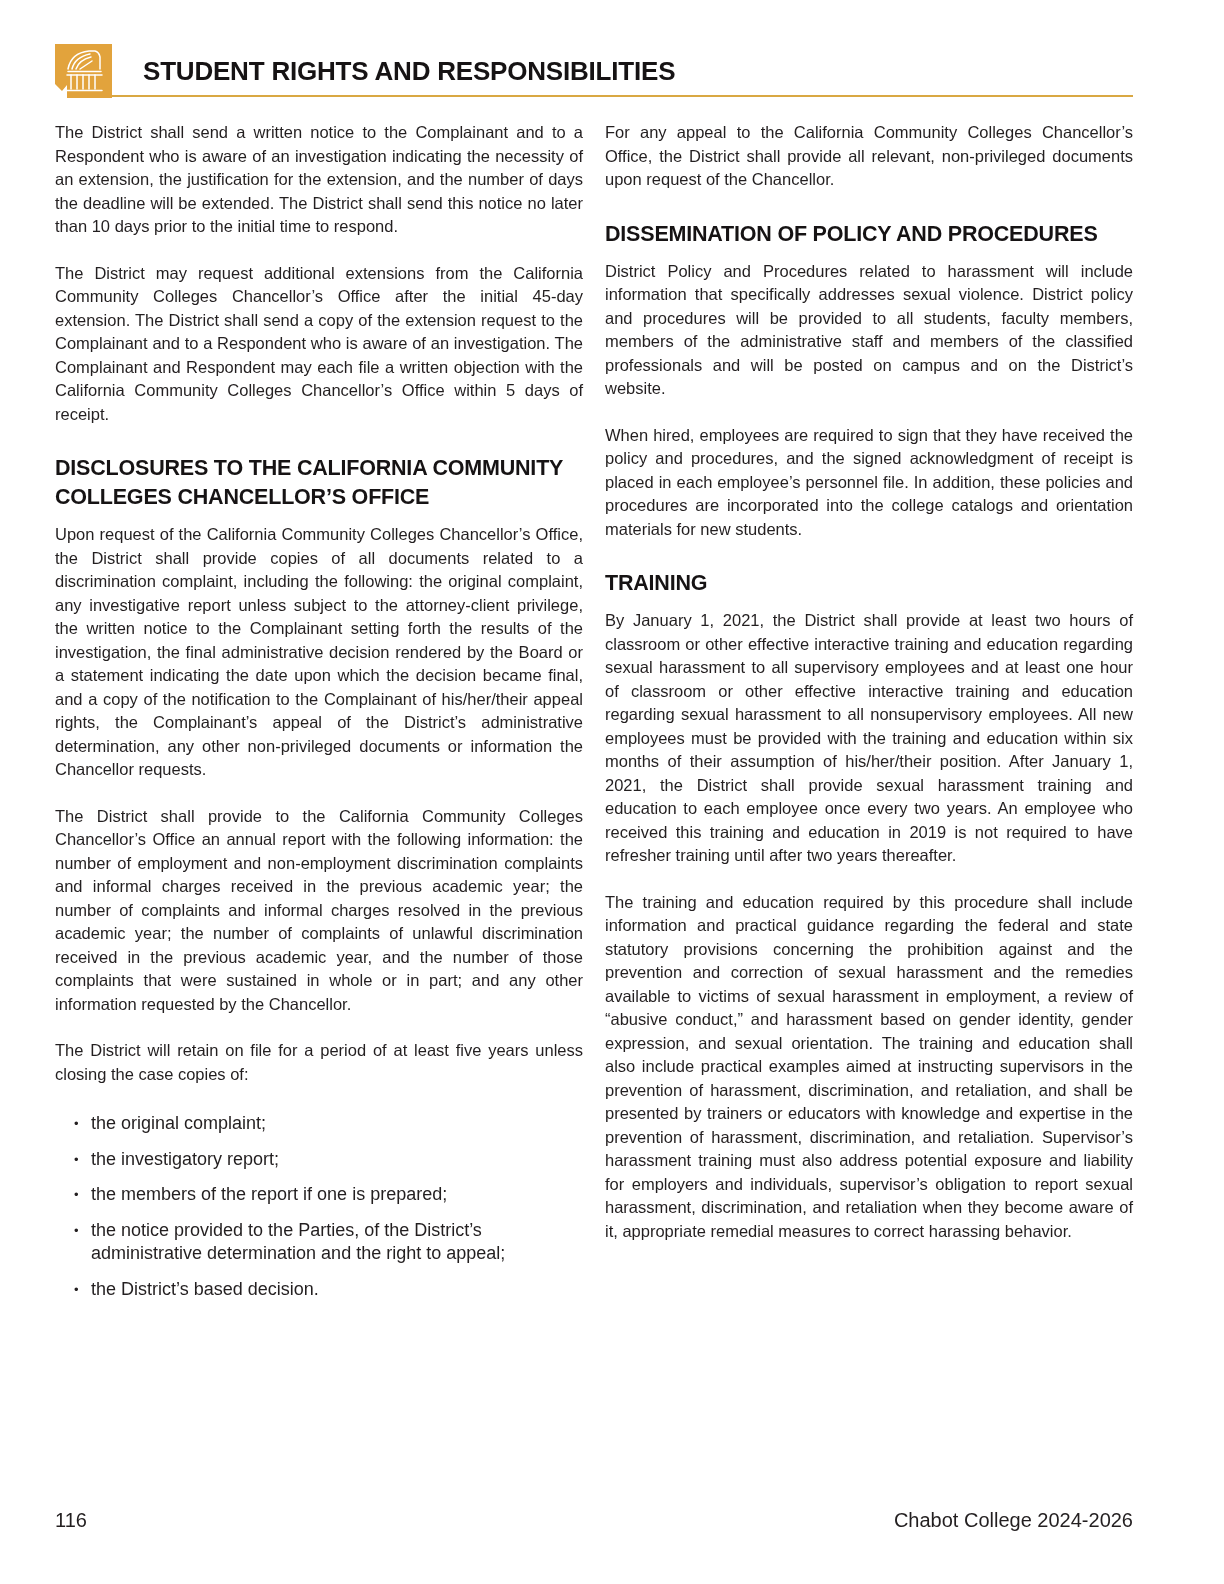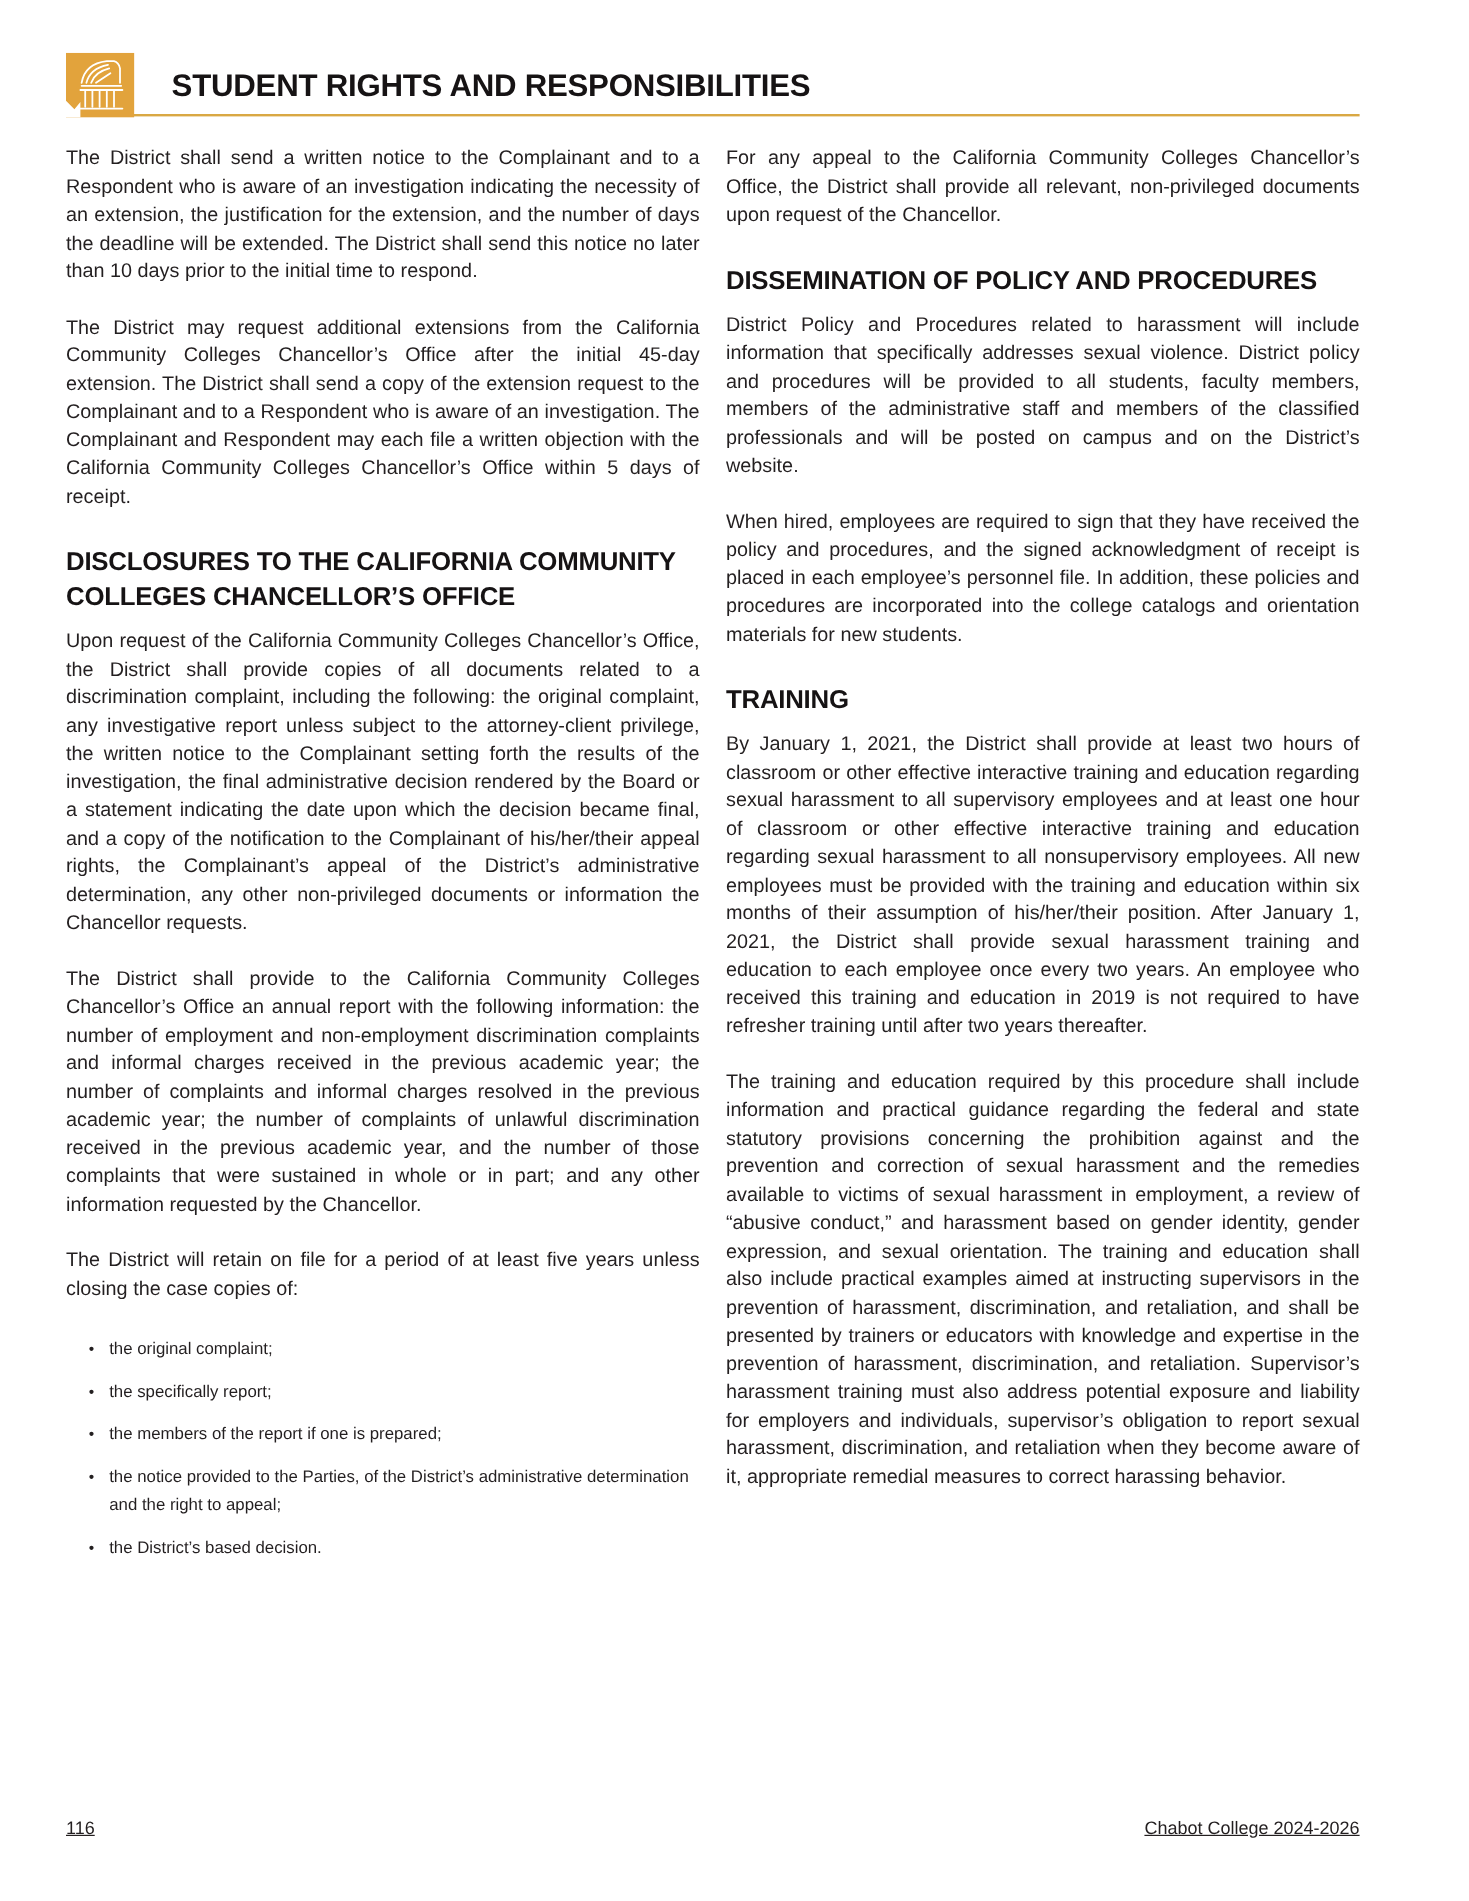--- a/index.html
+++ b/index.html
@@ -63,21 +63,21 @@
   }
   .section-heading:first-child { margin-top: 0; }
   .retention-list {
     list-style: none;
     margin: 26px 0 0 19px;
   }
   .retention-list li {
     position: relative;
     padding-left: 17px;
     margin-bottom: 11px;
-    font-size: 14px;
+    font-size: 18px;
     line-height: 23.5px;
     text-align: left;
     margin-top: 12px;
   }
   .retention-list li::before {
     content: "\2022";
     position: absolute;
     left: 0;
     top: 0;
     font-size: 13px;
@@ -85,23 +85,22 @@
     color: #231f20;
   }
   .footer {
     position: absolute;
     left: 55px;
     right: 91px;
     bottom: 52px;
     display: flex;
     justify-content: space-between;
     align-items: baseline;
-    font-size: 15px;
+    font-size: 20px;
     color: #231f20;
-    text-decoration: underline;
   }
 </style>
 </head>
 <body>
 
 <div class="content">
 
   <div class="header-row">
     <div class="logo-box">
       <svg width="57" height="54" viewBox="0 0 57 54" xmlns="http://www.w3.org/2000/svg">
@@ -132,21 +131,21 @@
 
     <div class="col">
       <p class="para">The District shall send a written notice to the Complainant and to a Respondent who is aware of an investigation indicating the necessity of an extension, the justification for the extension, and the number of days the deadline will be extended. The District shall send this notice no later than 10 days prior to the initial time to respond.</p>
       <p class="para">The District may request additional extensions from the California Community Colleges Chancellor’s Office after the initial 45-day extension. The District shall send a copy of the extension request to the Complainant and to a Respondent who is aware of an investigation. The Complainant and Respondent may each file a written objection with the California Community Colleges Chancellor’s Office within 5 days of receipt.</p>
       <h2 class="section-heading">DISCLOSURES TO THE CALIFORNIA COMMUNITY COLLEGES CHANCELLOR’S OFFICE</h2>
       <p class="para">Upon request of the California Community Colleges Chancellor’s Office, the District shall provide copies of all documents related to a discrimination complaint, including the following: the original complaint, any investigative report unless subject to the attorney-client privilege, the written notice to the Complainant setting forth the results of the investigation, the final administrative decision rendered by the Board or a statement indicating the date upon which the decision became final, and a copy of the notification to the Complainant of his/her/their appeal rights, the Complainant’s appeal of the District’s administrative determination, any other non-privileged documents or information the Chancellor requests.</p>
       <p class="para">The District shall provide to the California Community Colleges Chancellor’s Office an annual report with the following information: the number of employment and non-employment discrimination complaints and informal charges received in the previous academic year; the number of complaints and informal charges resolved in the previous academic year; the number of complaints of unlawful discrimination received in the previous academic year, and the number of those complaints that were sustained in whole or in part; and any other information requested by the Chancellor.</p>
       <p class="para">The District will retain on file for a period of at least five years unless closing the case copies of:</p>
       <ul class="retention-list">
         <li>the original complaint;</li>
-        <li>the specifically report;</li>
+        <li>the investigatory report;</li>
         <li>the members of the report if one is prepared;</li>
         <li>the notice provided to the Parties, of the District’s administrative determination and the right to appeal;</li>
         <li>the District’s based decision.</li>
       </ul>
     </div>
 
     <div class="col">
       <p class="para">For any appeal to the California Community Colleges Chancellor’s Office, the District shall provide all relevant, non-privileged documents upon request of the Chancellor.</p>
       <h2 class="section-heading">DISSEMINATION OF POLICY AND PROCEDURES</h2>
       <p class="para">District Policy and Procedures related to harassment will include information that specifically addresses sexual violence. District policy and procedures will be provided to all students, faculty members, members of the administrative staff and members of the classified professionals and will be posted on campus and on the District’s website.</p>

